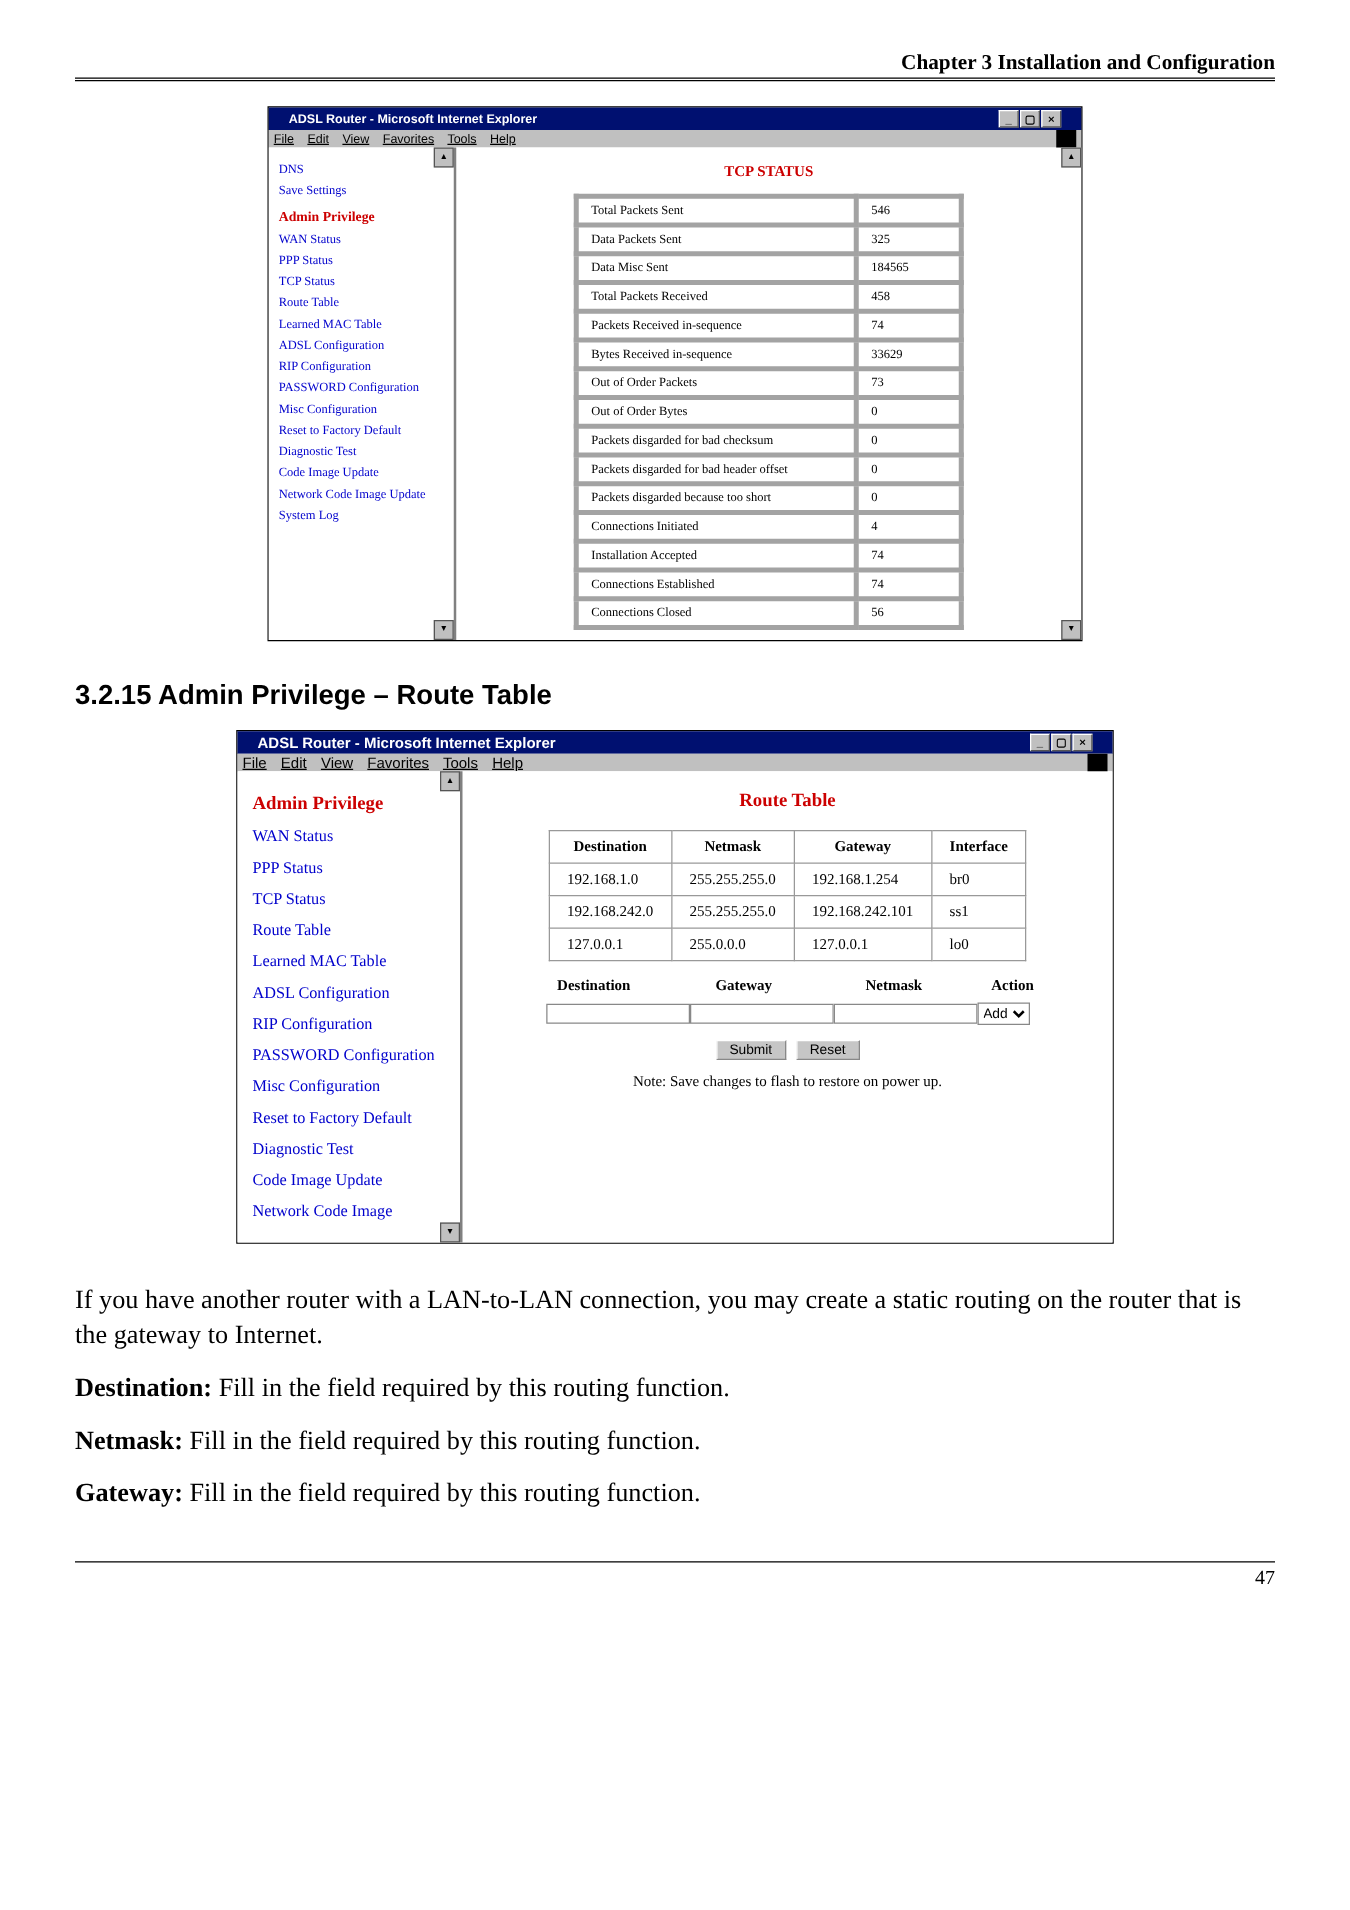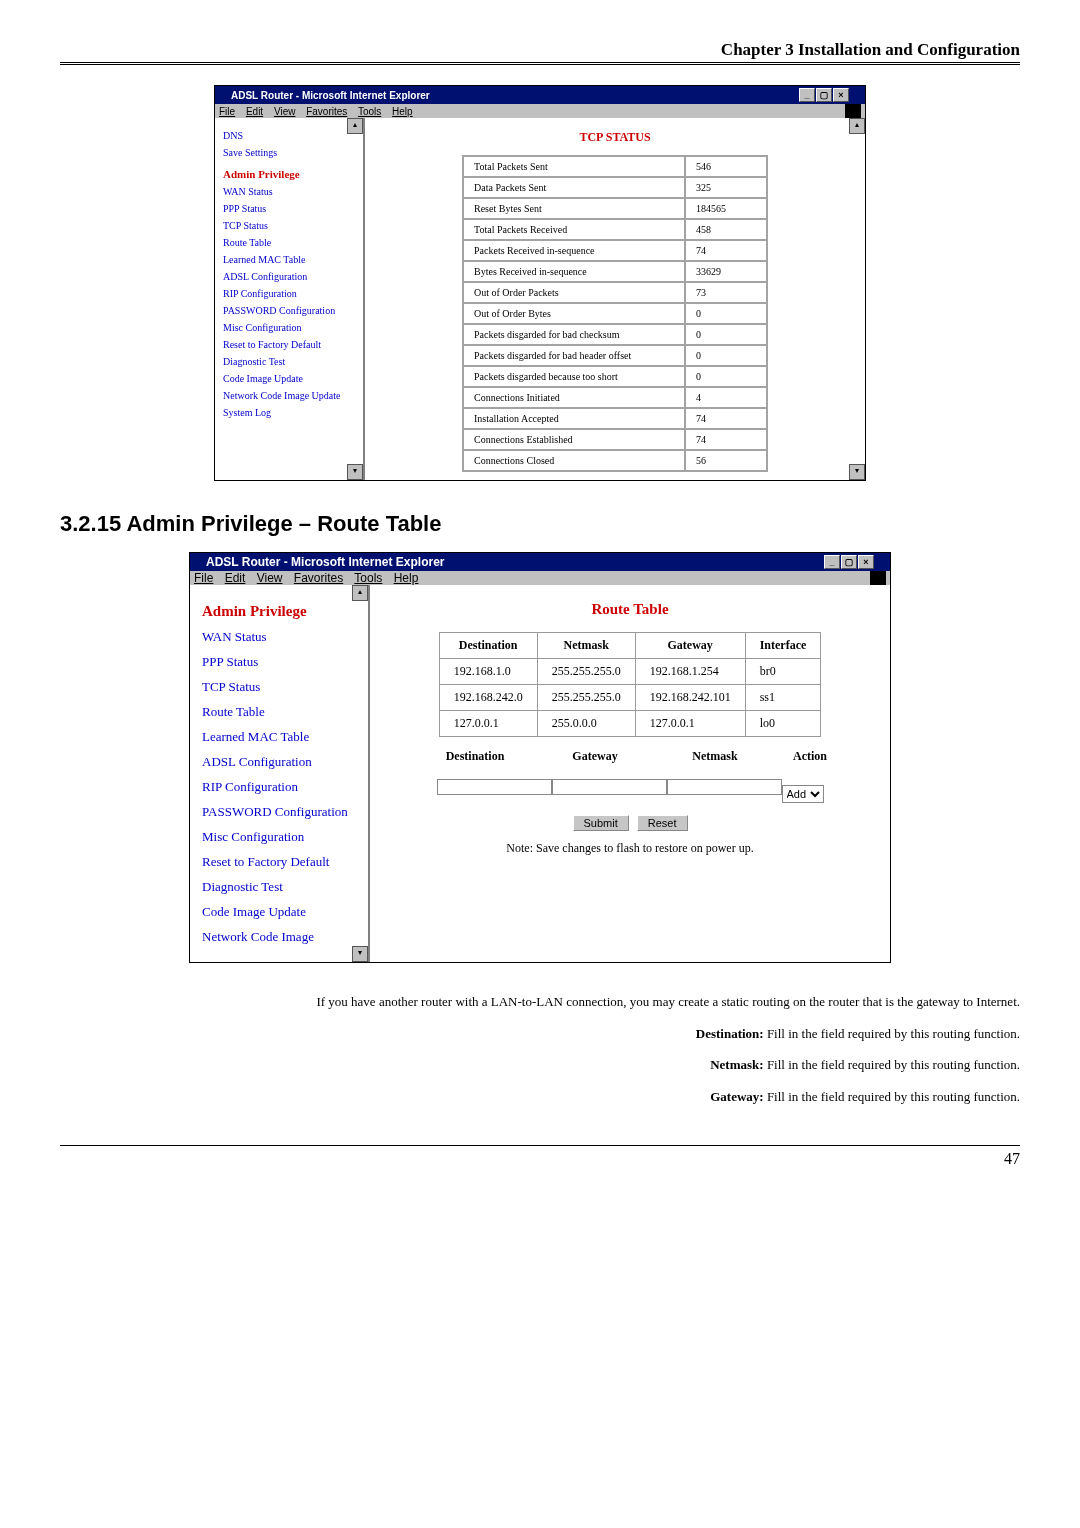--- a/index.html
+++ b/index.html
@@ -126,21 +126,21 @@
     text-align: center;
     font-size: 12px;
     margin: 4px 0 10px 0;
   }
   table.status-table {
     border-collapse: collapse;
     margin: 0 auto;
     font-size: 10px;
   }
   table.status-table td {
-    border: 2px solid #a3a3a3;
+    border: 4px solid #a3a3a3;
     padding: 4px 10px;
     min-width: 60px;
   }
   table.status-table td:first-child { min-width: 200px; }
 
   .section-heading {
     font-family: Arial, sans-serif;
     font-weight: bold;
     font-size: 22px;
     margin: 20px 0 15px 0;
@@ -182,35 +182,34 @@
     border: 1px solid #888;
     background: #fff;
     height: 16px;
     box-sizing: border-box;
   }
   .add-row select {
     font-size: 11px;
     background: #fff;
     border: 1px solid #888;
     height: 18px;
-    margin-top: 15px;
   }
   .btn-row { text-align: center; margin: 10px 0 10px 0; }
   .btn-row input[type=button] {
     font-family: Tahoma, sans-serif;
     font-size: 11px;
     background: #c6c6c6;
     border: 1px solid #888;
     border-top-color: #fff; border-left-color: #fff;
     padding: 1px 10px;
     margin: 0 2px;
   }
   .note { text-align: center; font-size: 12px; margin-top: 6px; }
 
-  .body-text { font-size: 13px; margin: 14px 0; line-height: 1.35; text-align: right; }
+  .body-text { font-size: 21px; margin: 14px 0; line-height: 1.35; }
   .body-text b { font-weight: bold; }
 
   .footer {
     text-align: right;
     font-size: 16px;
     margin-top: 40px;
     border-top: 1px solid #000;
     padding-top: 4px;
   }
 </style>
@@ -269,21 +268,21 @@
           <tbody id="tcp-rows">
               <tr>
                 <td>Total Packets Sent</td>
                 <td>546</td>
               </tr>
               <tr>
                 <td>Data Packets Sent</td>
                 <td>325</td>
               </tr>
               <tr>
-                <td>Reset Bytes Sent</td>
+                <td>Data Misc Sent</td>
                 <td>184565</td>
               </tr>
               <tr>
                 <td>Total Packets Received</td>
                 <td>458</td>
               </tr>
               <tr>
                 <td>Packets Received in-sequence</td>
                 <td>74</td>
               </tr>

